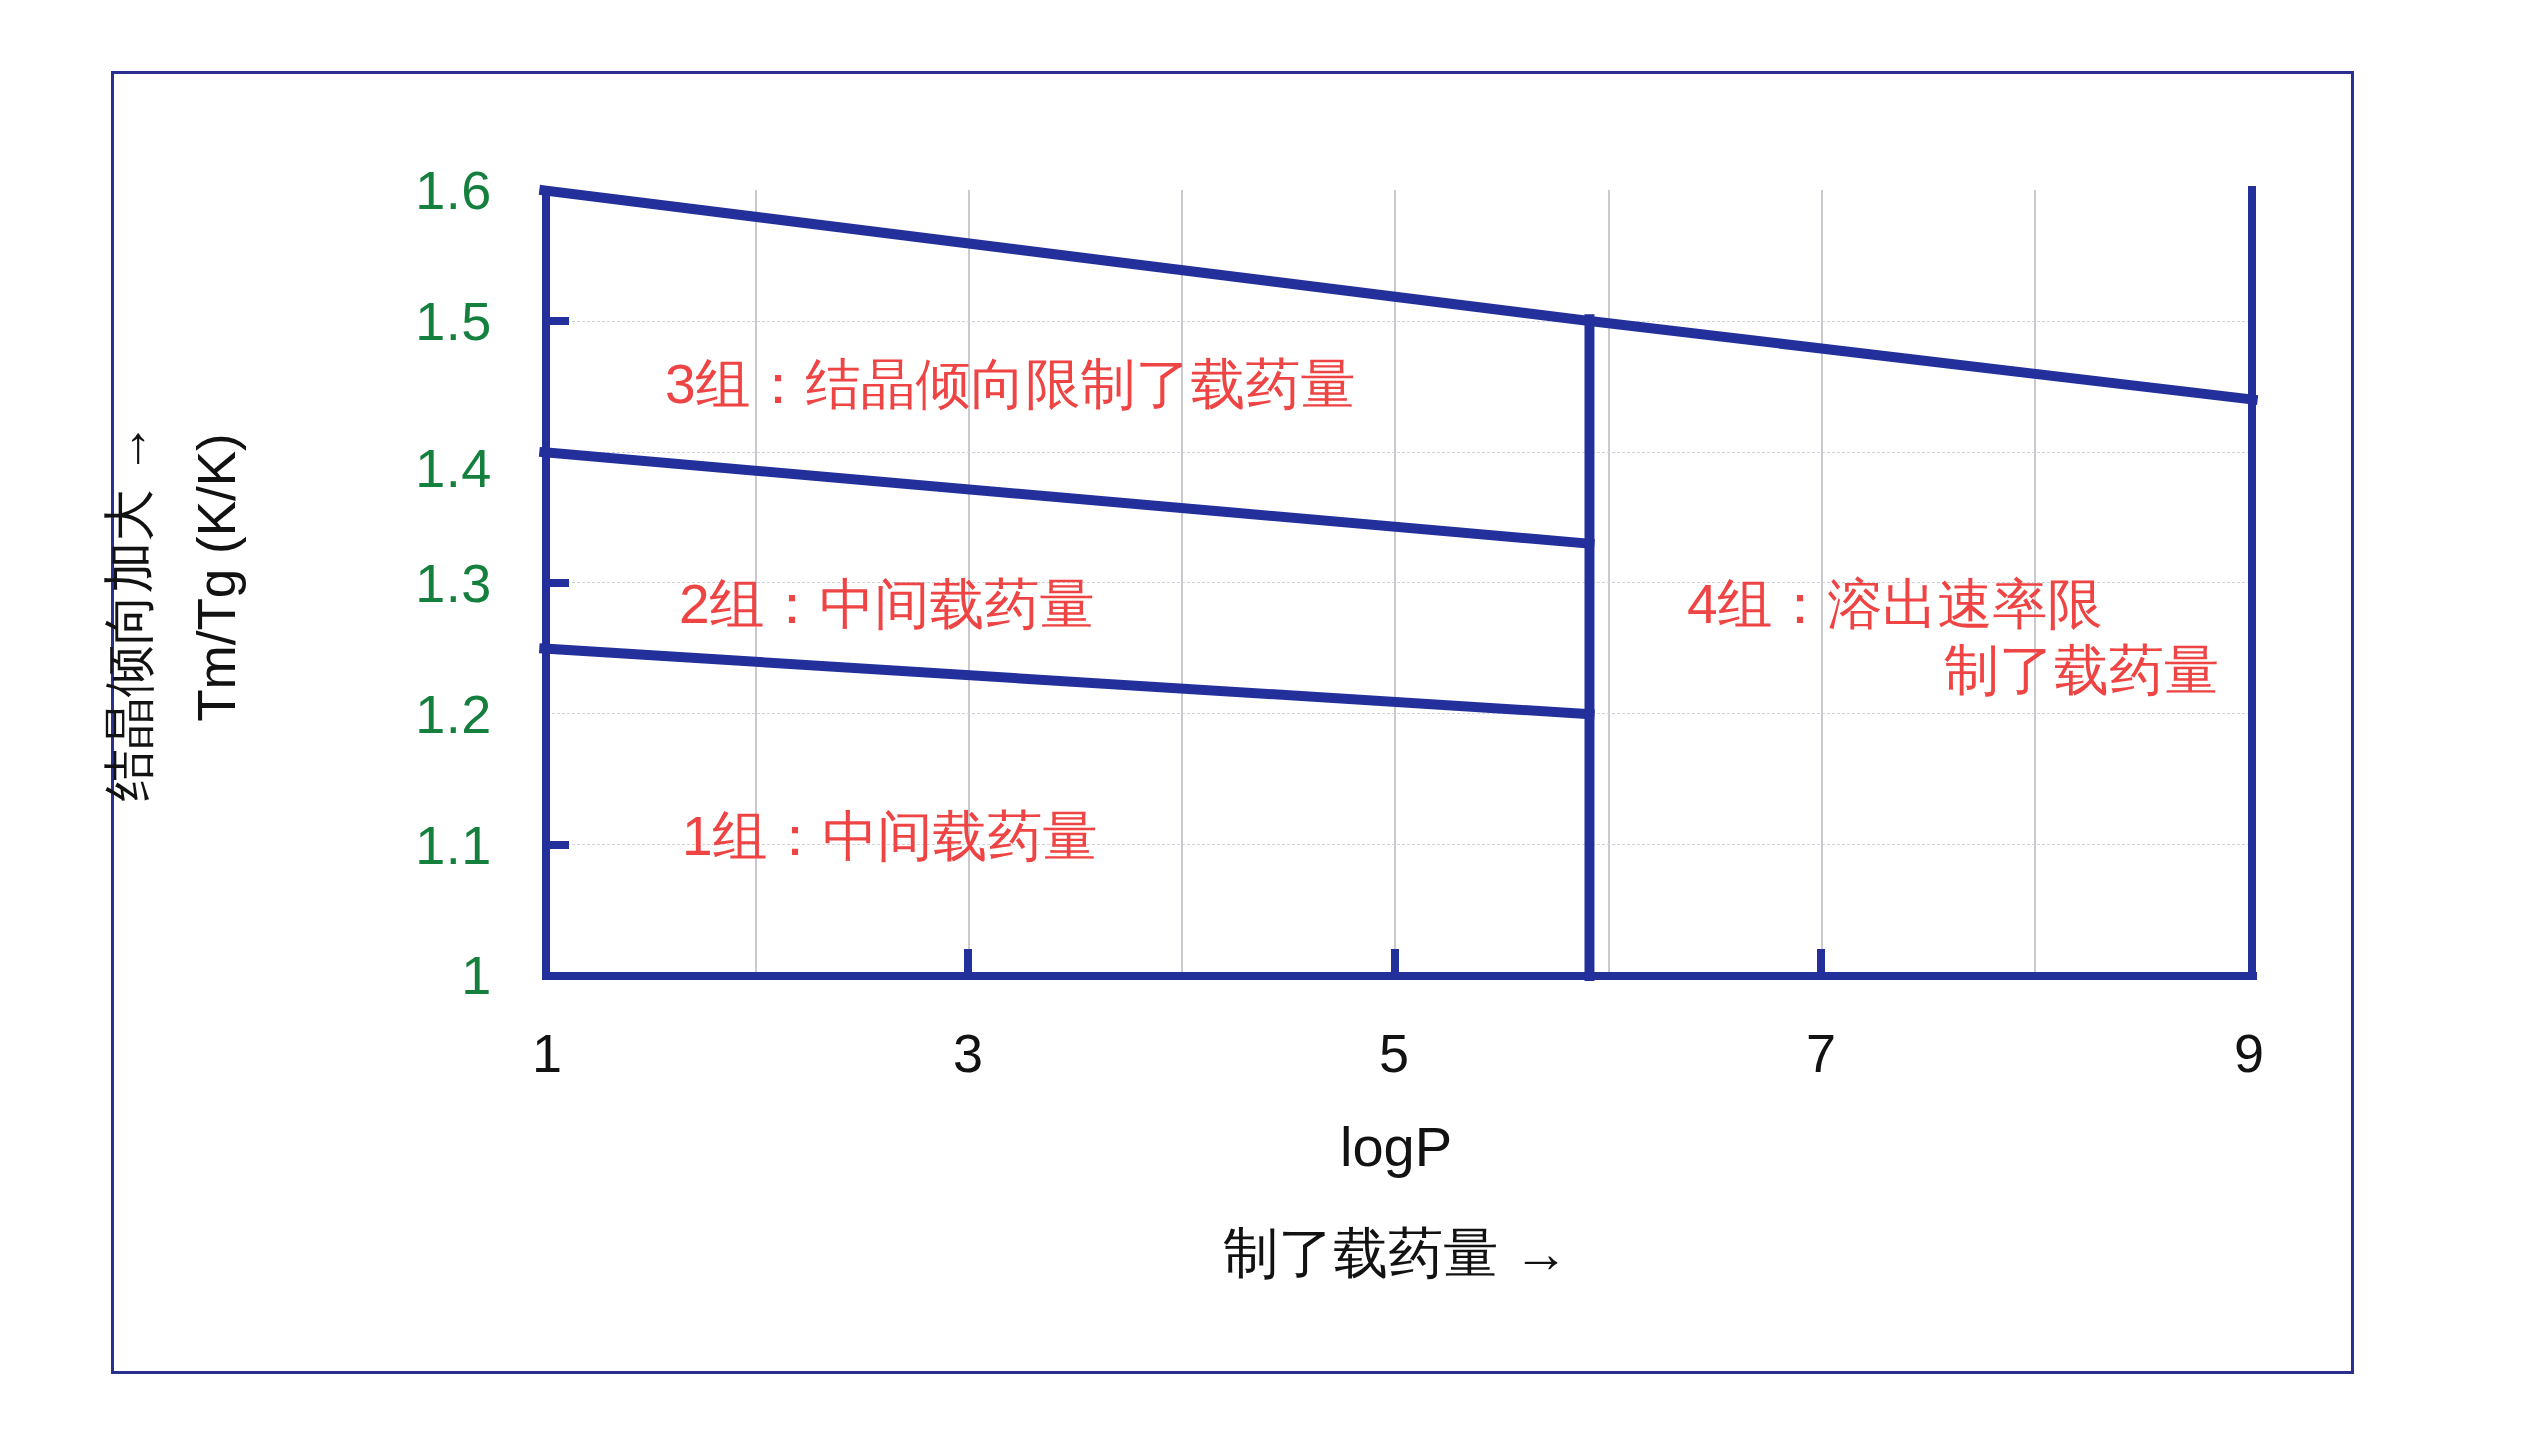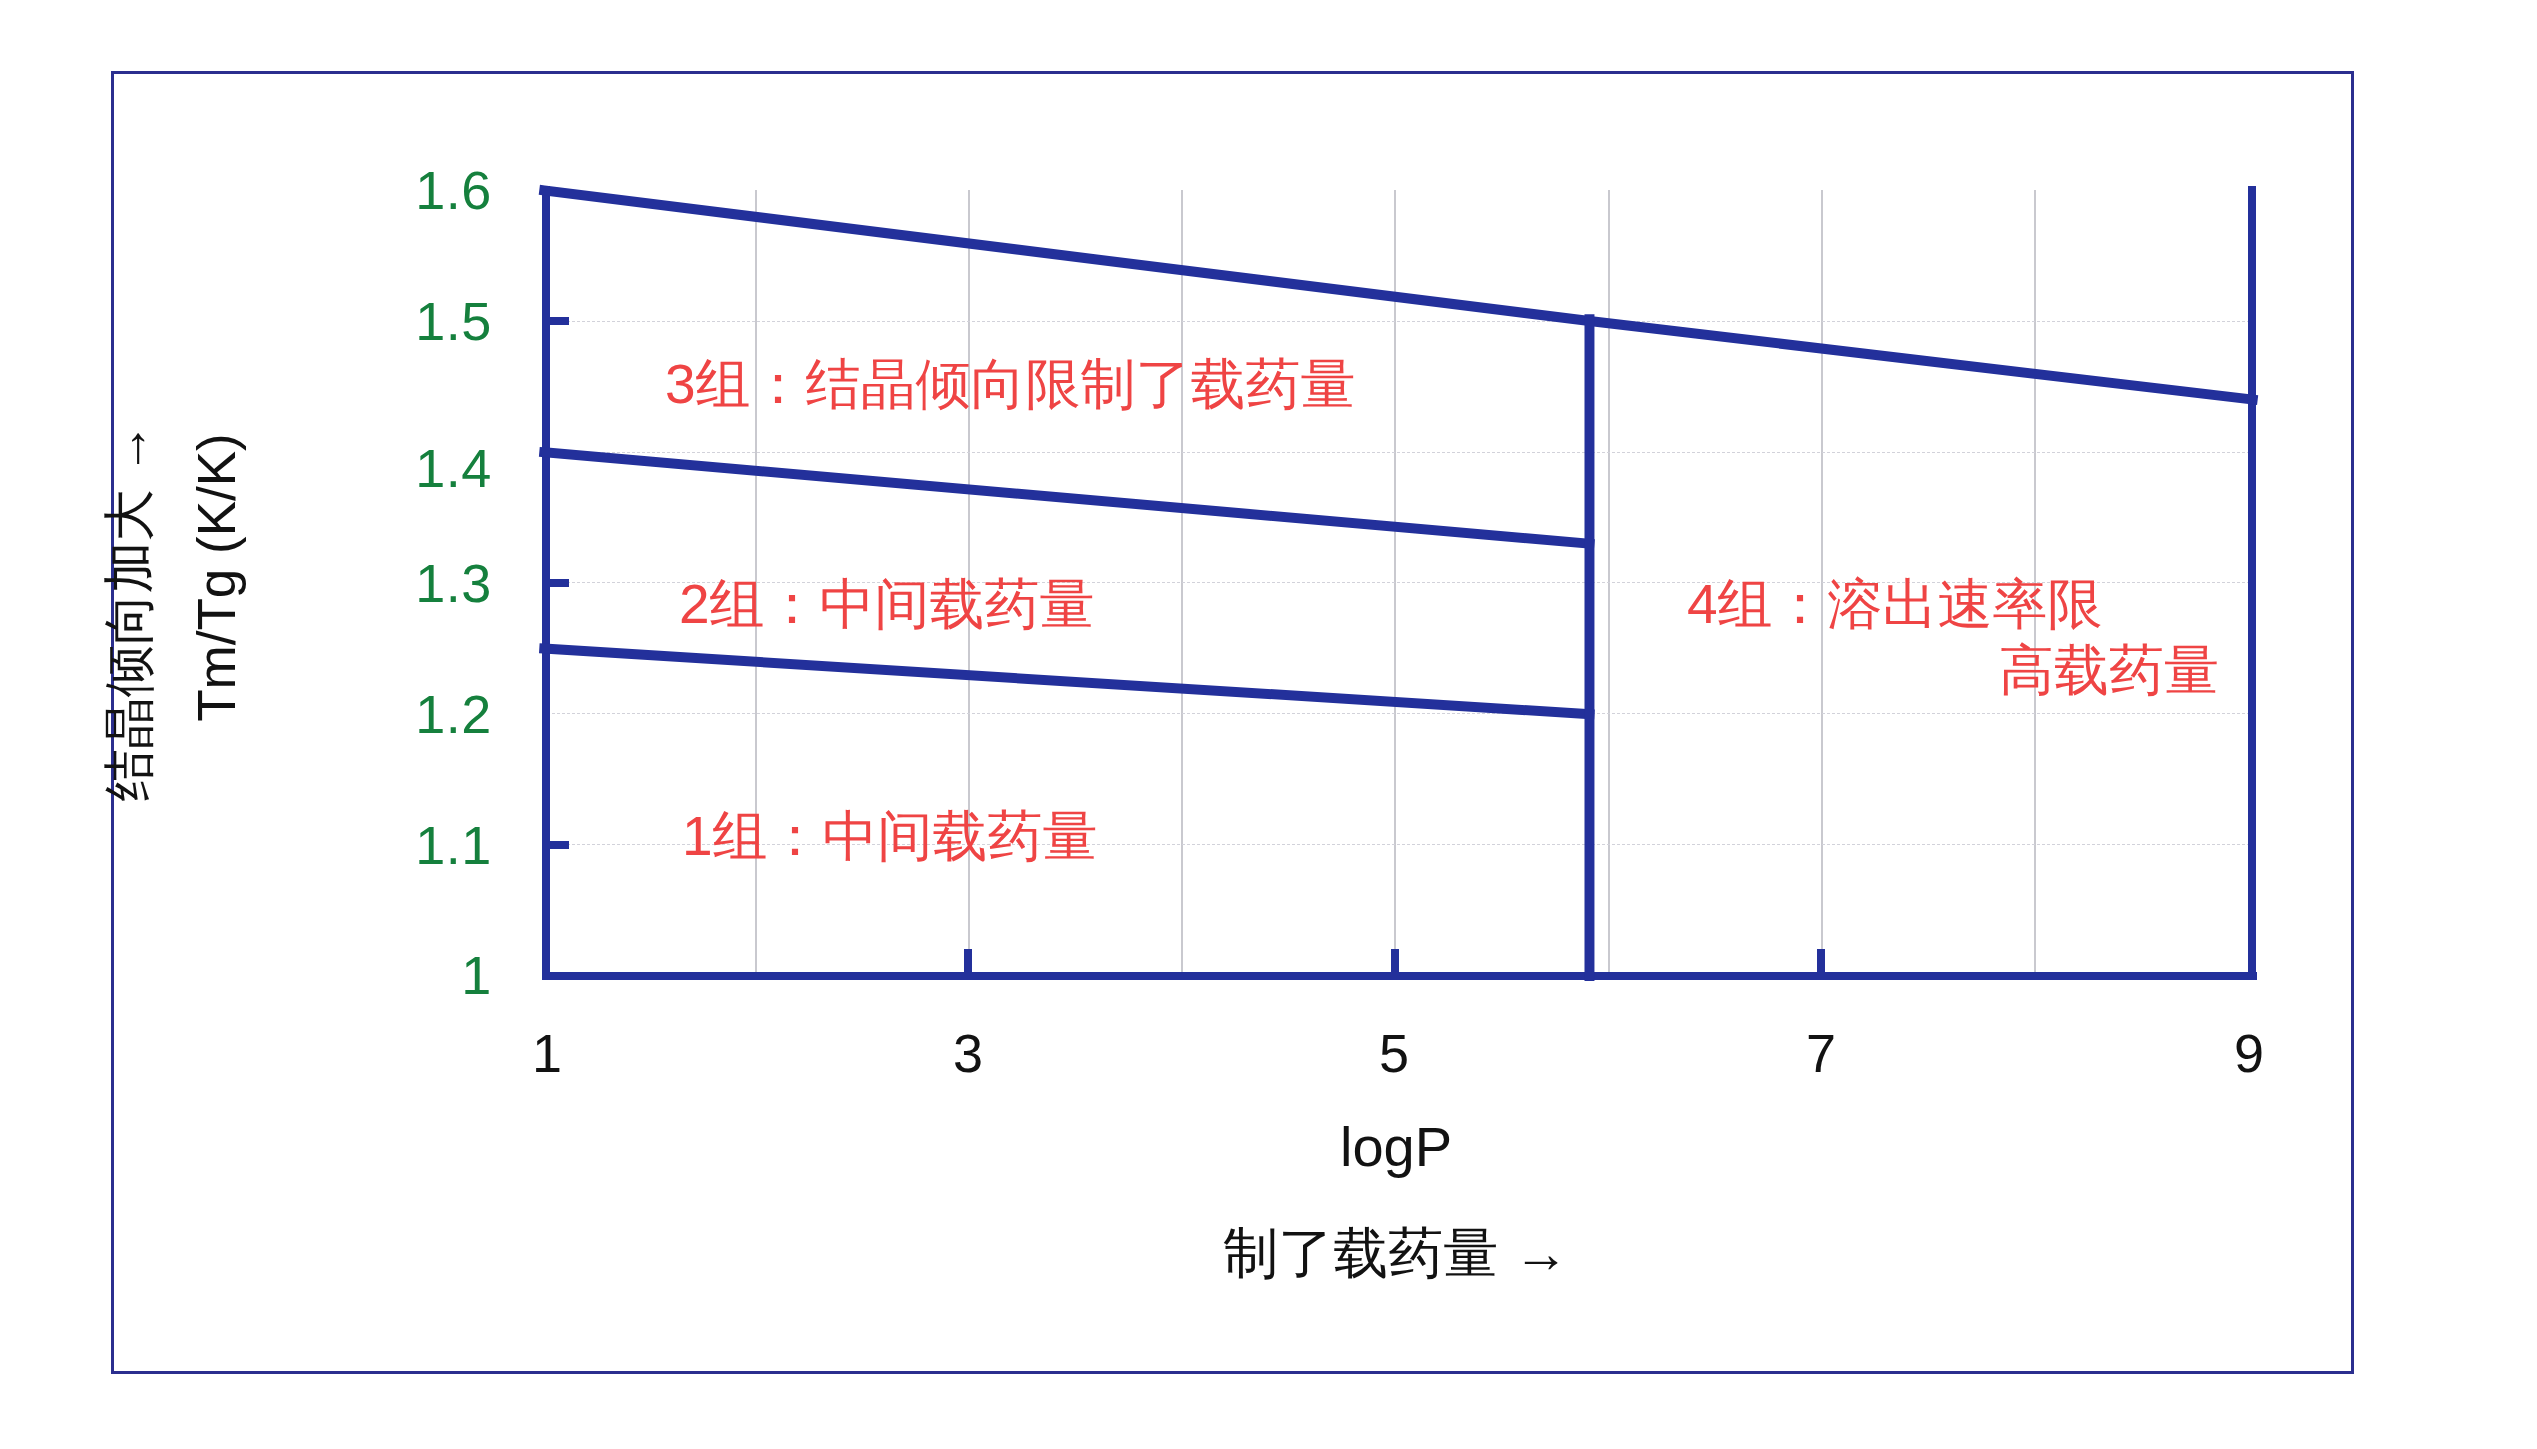--- a/index.html
+++ b/index.html
@@ -212,17 +212,17 @@
   <div id="y-axis-title">Tm/Tg (K/K)</div>
   <div id="y-axis-outer-title">结晶倾向加大 →</div>
   <div id="x-axis-title">logP</div>
   <div id="x-axis-outer-title">制了载药量 →</div>
 
   <div class="region-label" id="region-label-3">3组：结晶倾向限制了载药量</div>
   <div class="region-label" id="region-label-2">2组：中间载药量</div>
   <div class="region-label" id="region-label-1">1组：中间载药量</div>
   <div class="region-label" id="region-label-4">
     <span class="l1">4组：溶出速率限</span>
-    <span class="l2">高载药量</span>
+    <span class="l2">制了载药量</span>
   </div>
 
 </div>
 
 
 </body></html>

